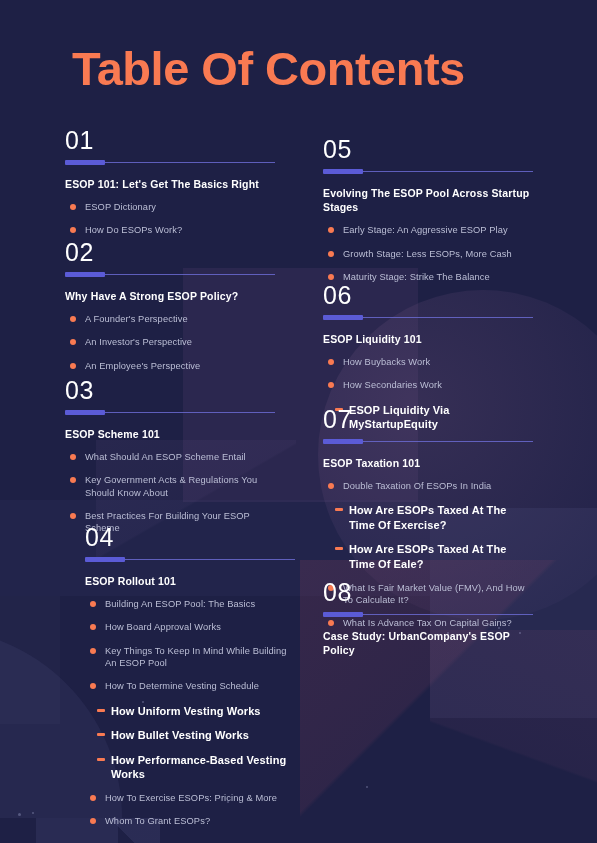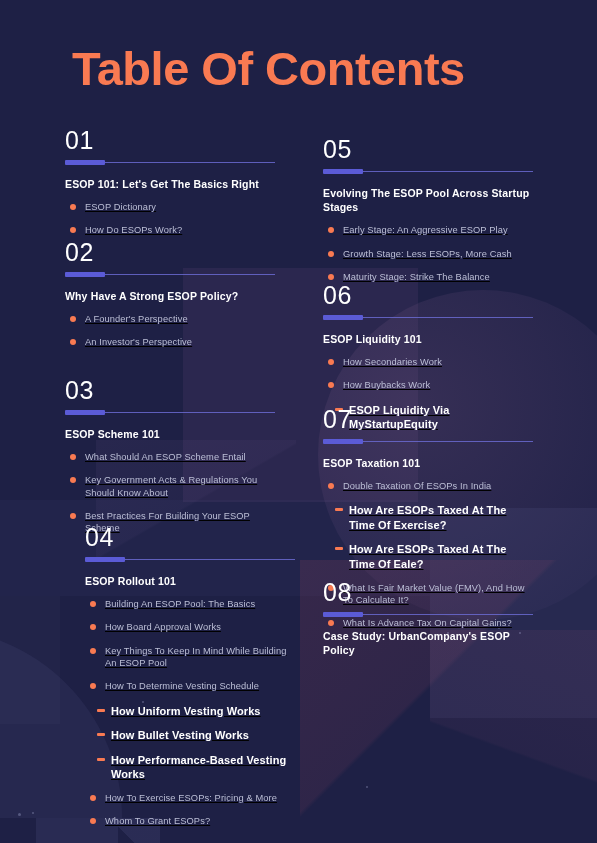--- a/index.html
+++ b/index.html
@@ -94,21 +94,21 @@
   .rule .thick {
     position:absolute; left:0; top:0; width:40px; height:5px;
     background:#5b5bd6; border-radius:1px;
   }
 
   .sec-head {
     font-size:10.5px; font-weight:700; color:#ffffff;
     line-height:1.35; margin-bottom:10px; letter-spacing:0.15px;
   }
 
-  .items { list-style:none;text-decoration:underline; }
+  .items { list-style:none; }
   .item {
     position:relative; padding-left:20px;
     font-size:9.3px; line-height:1.32; color:#bcbfd6;
     margin-bottom:11px; letter-spacing:0.1px;
   }
   .item::before {
     content:""; position:absolute; left:5px; top:3px;
     width:6px; height:6px; border-radius:50%; background:#f97a52;
   }
   .item.sub {
@@ -165,20 +165,21 @@
       <div class="section" style="top: 240px;">
         <div class="sec-num">02</div>
         <div class="rule">
           <div class="thin"></div>
           <div class="thick"></div>
         </div>
         <div class="sec-head">Why Have A Strong ESOP Policy?</div>
         <ul class="items">
           <li class="item">A Founder's Perspective</li>
           <li class="item">An Investor's Perspective</li>
+          <li class="item">An Employee's Perspective</li>
         </ul>
       </div>
       <div class="section" style="top: 378px;">
         <div class="sec-num">03</div>
         <div class="rule">
           <div class="thin"></div>
           <div class="thick"></div>
         </div>
         <div class="sec-head">ESOP Scheme 101</div>
         <ul class="items">
@@ -222,22 +223,22 @@
         </ul>
       </div>
       <div class="section" style="top: 283px;">
         <div class="sec-num">06</div>
         <div class="rule">
           <div class="thin"></div>
           <div class="thick"></div>
         </div>
         <div class="sec-head">ESOP Liquidity 101</div>
         <ul class="items">
+          <li class="item">How Buybacks Work</li>
           <li class="item">How Secondaries Work</li>
-          <li class="item">How Buybacks Work</li>
           <li class="item sub">ESOP Liquidity Via MyStartupEquity</li>
         </ul>
       </div>
       <div class="section" style="top: 407px;">
         <div class="sec-num">07</div>
         <div class="rule">
           <div class="thin"></div>
           <div class="thick"></div>
         </div>
         <div class="sec-head">ESOP Taxation 101</div>

